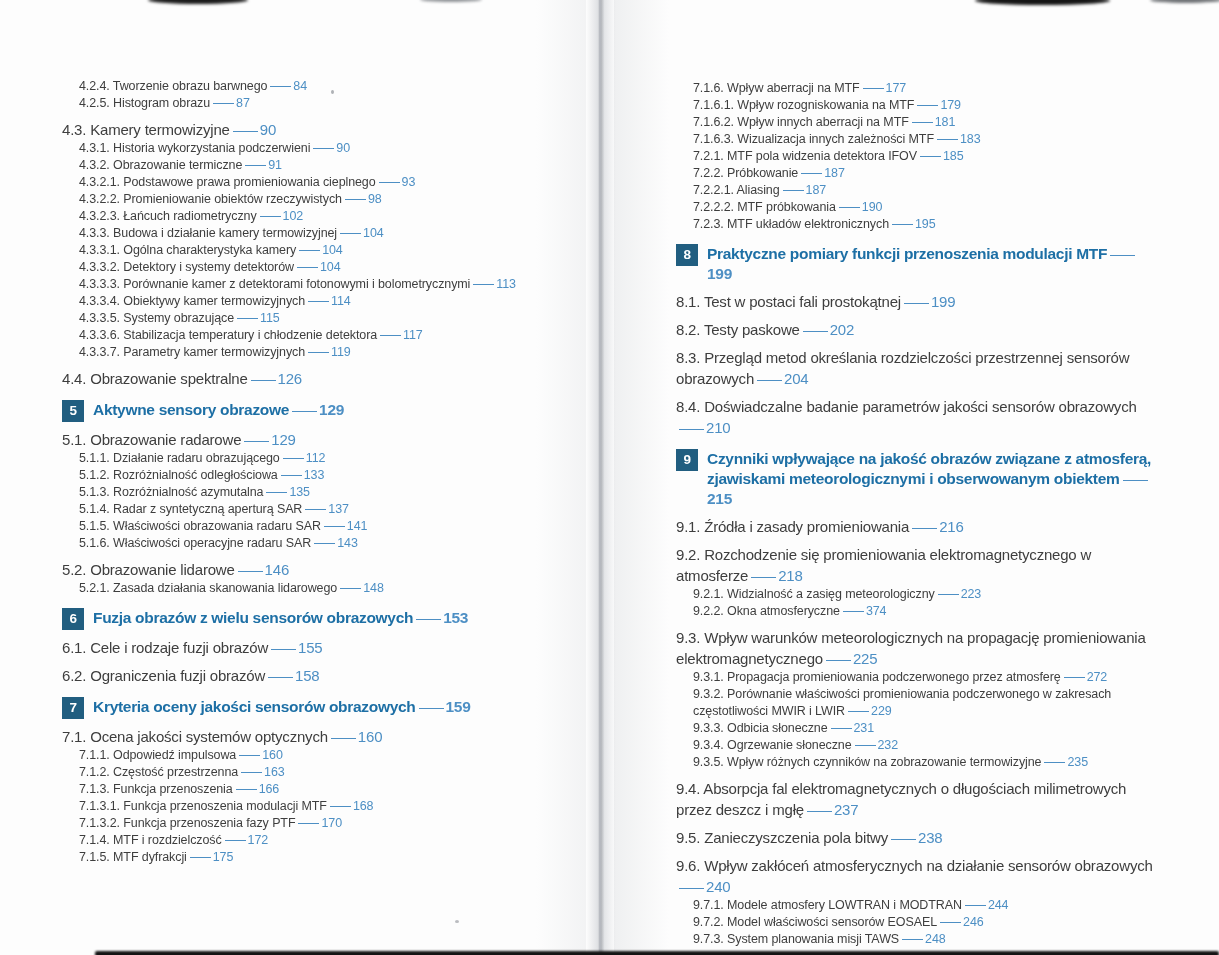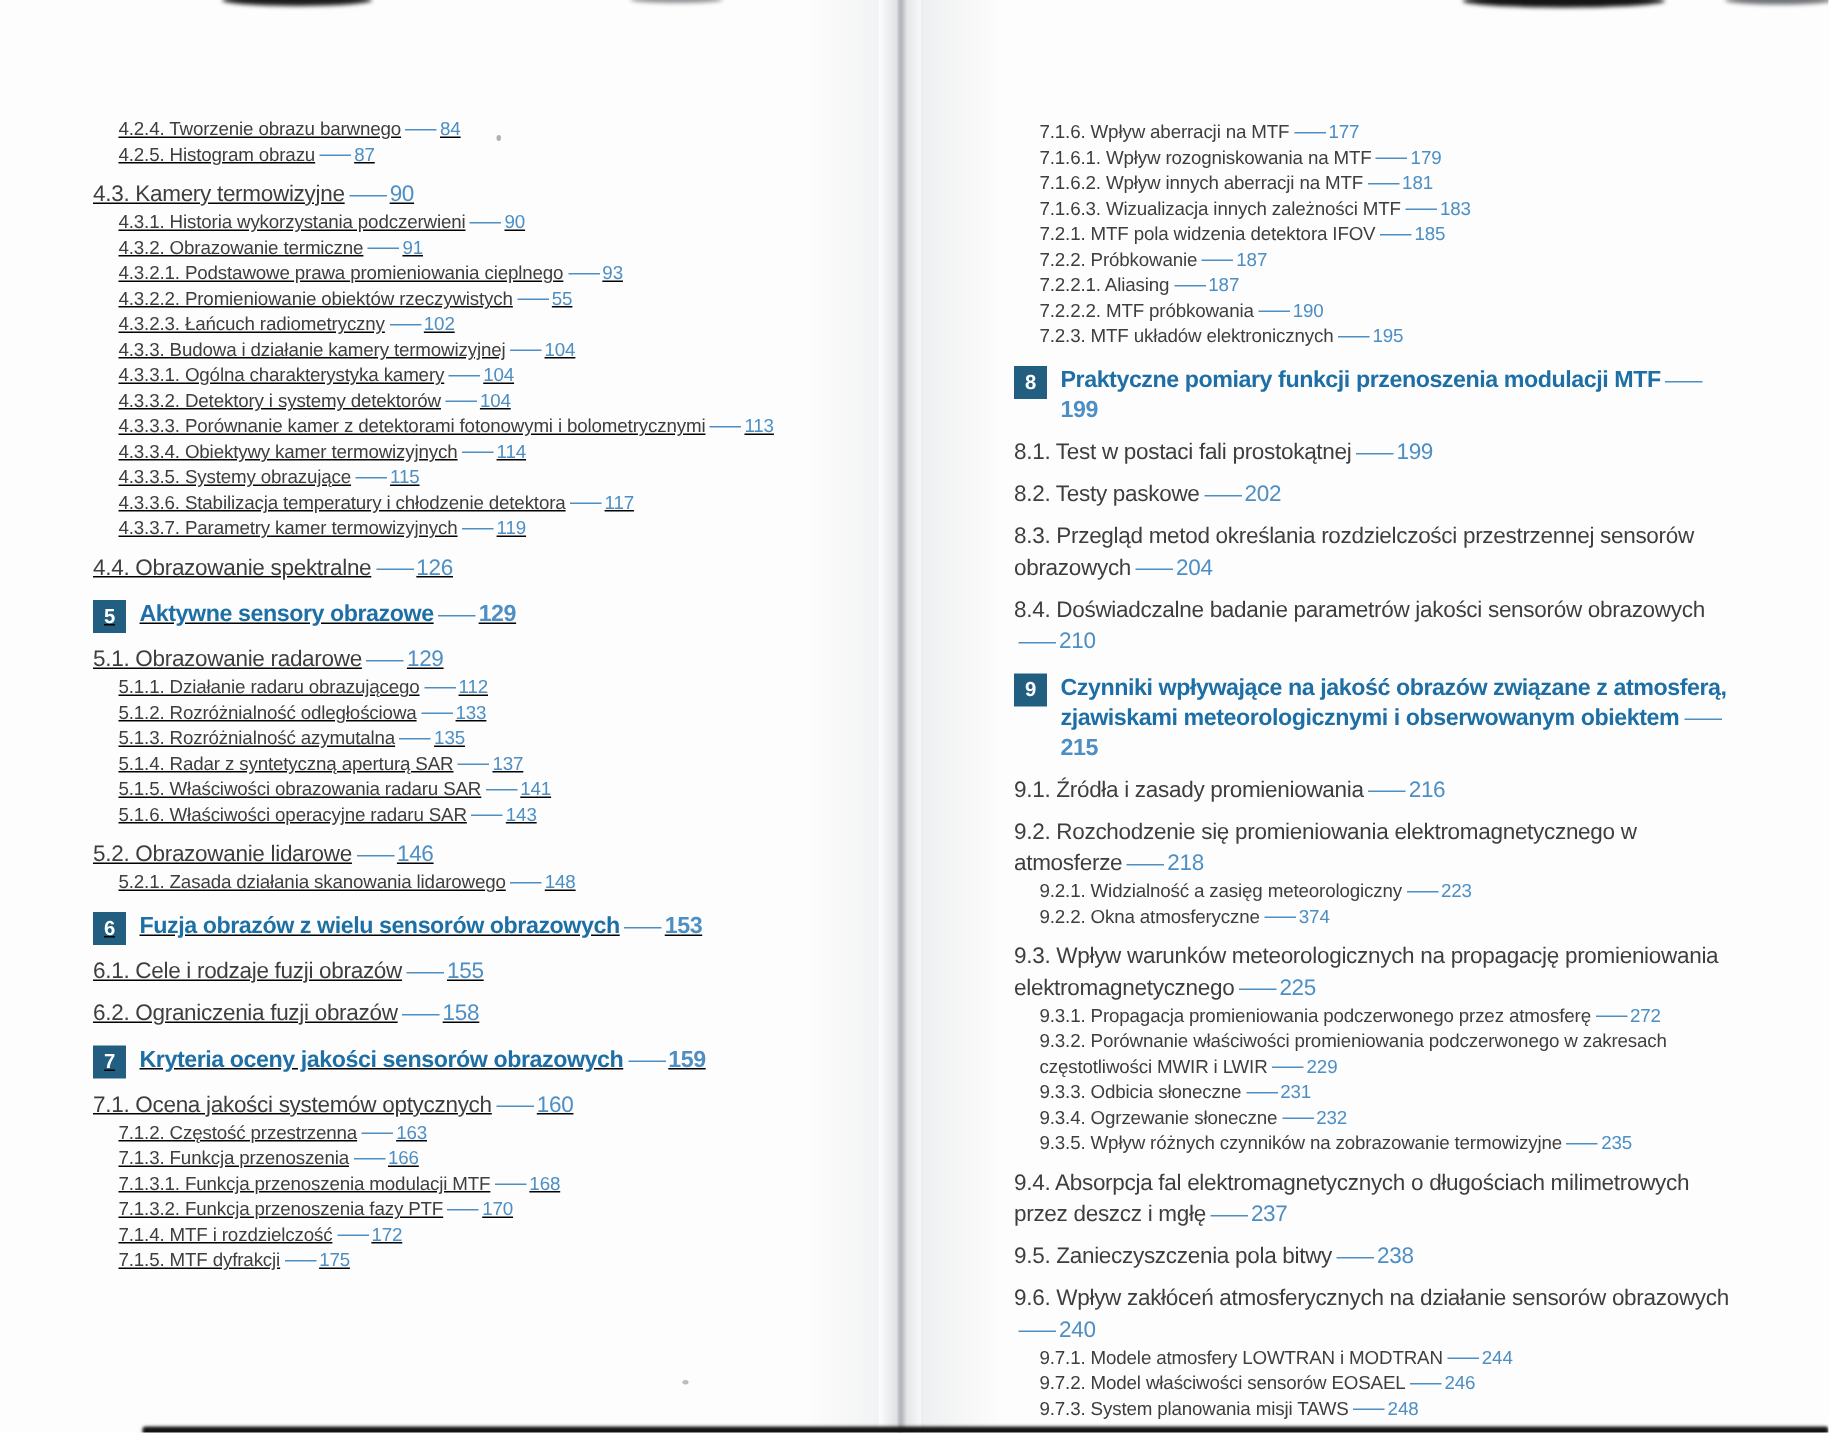--- a/index.html
+++ b/index.html
@@ -4,21 +4,21 @@
 <style>
   html,body{margin:0;padding:0;}
   body{
     width:1219px;height:955px;position:relative;overflow:hidden;
     background:#fdfdfd;
     font-family:"Liberation Sans", sans-serif;
     -webkit-font-smoothing:antialiased;
   }
   
   .page-col{position:absolute;top:78px;}
-  #left-page{left:62px;width:502px;text-decoration:underline;}
+  #left-page{left:62px;width:502px;}
   #right-page{left:676px;top:80px;width:478px;}
 
   
   .row{color:#3e3e3e;}
   .l2{font-size:12.5px;line-height:17px;padding-left:17px;letter-spacing:-0.1px;}
   .l1{font-size:15px;line-height:21px;margin-top:7px;letter-spacing:-0.2px;}
   .chapter{
     display:flex;gap:9px;align-items:flex-start;
     margin:11px 0 5px 0;
     font-size:15.5px;font-weight:bold;line-height:20px;letter-spacing:-0.3px;
@@ -89,21 +89,21 @@
 <div class="speck" id="speck-1"></div>
 <div class="speck" id="speck-2"></div>
 
 <div class="page-col" id="left-page">
     <div class="row l2"><span class="title">4.2.4. Tworzenie obrazu barwnego</span><span class="leader"></span><span class="pagenum">84</span></div>
     <div class="row l2"><span class="title">4.2.5. Histogram obrazu</span><span class="leader"></span><span class="pagenum">87</span></div>
     <div class="row l1"><span class="title">4.3. Kamery termowizyjne</span><span class="leader"></span><span class="pagenum">90</span></div>
     <div class="row l2"><span class="title">4.3.1. Historia wykorzystania podczerwieni</span><span class="leader"></span><span class="pagenum">90</span></div>
     <div class="row l2"><span class="title">4.3.2. Obrazowanie termiczne</span><span class="leader"></span><span class="pagenum">91</span></div>
     <div class="row l2"><span class="title">4.3.2.1. Podstawowe prawa promieniowania cieplnego</span><span class="leader"></span><span class="pagenum">93</span></div>
-    <div class="row l2"><span class="title">4.3.2.2. Promieniowanie obiektów rzeczywistych</span><span class="leader"></span><span class="pagenum">55</span></div>
+    <div class="row l2"><span class="title">4.3.2.2. Promieniowanie obiektów rzeczywistych</span><span class="leader"></span><span class="pagenum">98</span></div>
     <div class="row l2"><span class="title">4.3.2.3. Łańcuch radiometryczny</span><span class="leader"></span><span class="pagenum">102</span></div>
     <div class="row l2"><span class="title">4.3.3. Budowa i działanie kamery termowizyjnej</span><span class="leader"></span><span class="pagenum">104</span></div>
     <div class="row l2"><span class="title">4.3.3.1. Ogólna charakterystyka kamery</span><span class="leader"></span><span class="pagenum">104</span></div>
     <div class="row l2"><span class="title">4.3.3.2. Detektory i systemy detektorów</span><span class="leader"></span><span class="pagenum">104</span></div>
     <div class="row l2"><span class="title">4.3.3.3. Porównanie kamer z detektorami fotonowymi i bolometrycznymi</span><span class="leader"></span><span class="pagenum">113</span></div>
     <div class="row l2"><span class="title">4.3.3.4. Obiektywy kamer termowizyjnych</span><span class="leader"></span><span class="pagenum">114</span></div>
     <div class="row l2"><span class="title">4.3.3.5. Systemy obrazujące</span><span class="leader"></span><span class="pagenum">115</span></div>
     <div class="row l2"><span class="title">4.3.3.6. Stabilizacja temperatury i chłodzenie detektora</span><span class="leader"></span><span class="pagenum">117</span></div>
     <div class="row l2"><span class="title">4.3.3.7. Parametry kamer termowizyjnych</span><span class="leader"></span><span class="pagenum">119</span></div>
     <div class="row l1"><span class="title">4.4. Obrazowanie spektralne</span><span class="leader"></span><span class="pagenum">126</span></div>
@@ -124,20 +124,21 @@
       <span class="badge">6</span>
       <span class="chapbody"><span class="title">Fuzja obrazów z wielu sensorów obrazowych</span><span class="leader"></span><span class="pagenum">153</span></span>
     </div>
     <div class="row l1"><span class="title">6.1. Cele i rodzaje fuzji obrazów</span><span class="leader"></span><span class="pagenum">155</span></div>
     <div class="row l1"><span class="title">6.2. Ograniczenia fuzji obrazów</span><span class="leader"></span><span class="pagenum">158</span></div>
     <div class="row chapter">
       <span class="badge">7</span>
       <span class="chapbody"><span class="title">Kryteria oceny jakości sensorów obrazowych</span><span class="leader"></span><span class="pagenum">159</span></span>
     </div>
     <div class="row l1"><span class="title">7.1. Ocena jakości systemów optycznych</span><span class="leader"></span><span class="pagenum">160</span></div>
+    <div class="row l2"><span class="title">7.1.1. Odpowiedź impulsowa</span><span class="leader"></span><span class="pagenum">160</span></div>
     <div class="row l2"><span class="title">7.1.2. Częstość przestrzenna</span><span class="leader"></span><span class="pagenum">163</span></div>
     <div class="row l2"><span class="title">7.1.3. Funkcja przenoszenia</span><span class="leader"></span><span class="pagenum">166</span></div>
     <div class="row l2"><span class="title">7.1.3.1. Funkcja przenoszenia modulacji MTF</span><span class="leader"></span><span class="pagenum">168</span></div>
     <div class="row l2"><span class="title">7.1.3.2. Funkcja przenoszenia fazy PTF</span><span class="leader"></span><span class="pagenum">170</span></div>
     <div class="row l2"><span class="title">7.1.4. MTF i rozdzielczość</span><span class="leader"></span><span class="pagenum">172</span></div>
     <div class="row l2"><span class="title">7.1.5. MTF dyfrakcji</span><span class="leader"></span><span class="pagenum">175</span></div>
   </div>
 <div class="page-col" id="right-page">
     <div class="row l2"><span class="title">7.1.6. Wpływ aberracji na MTF</span><span class="leader"></span><span class="pagenum">177</span></div>
     <div class="row l2"><span class="title">7.1.6.1. Wpływ rozogniskowania na MTF</span><span class="leader"></span><span class="pagenum">179</span></div>

